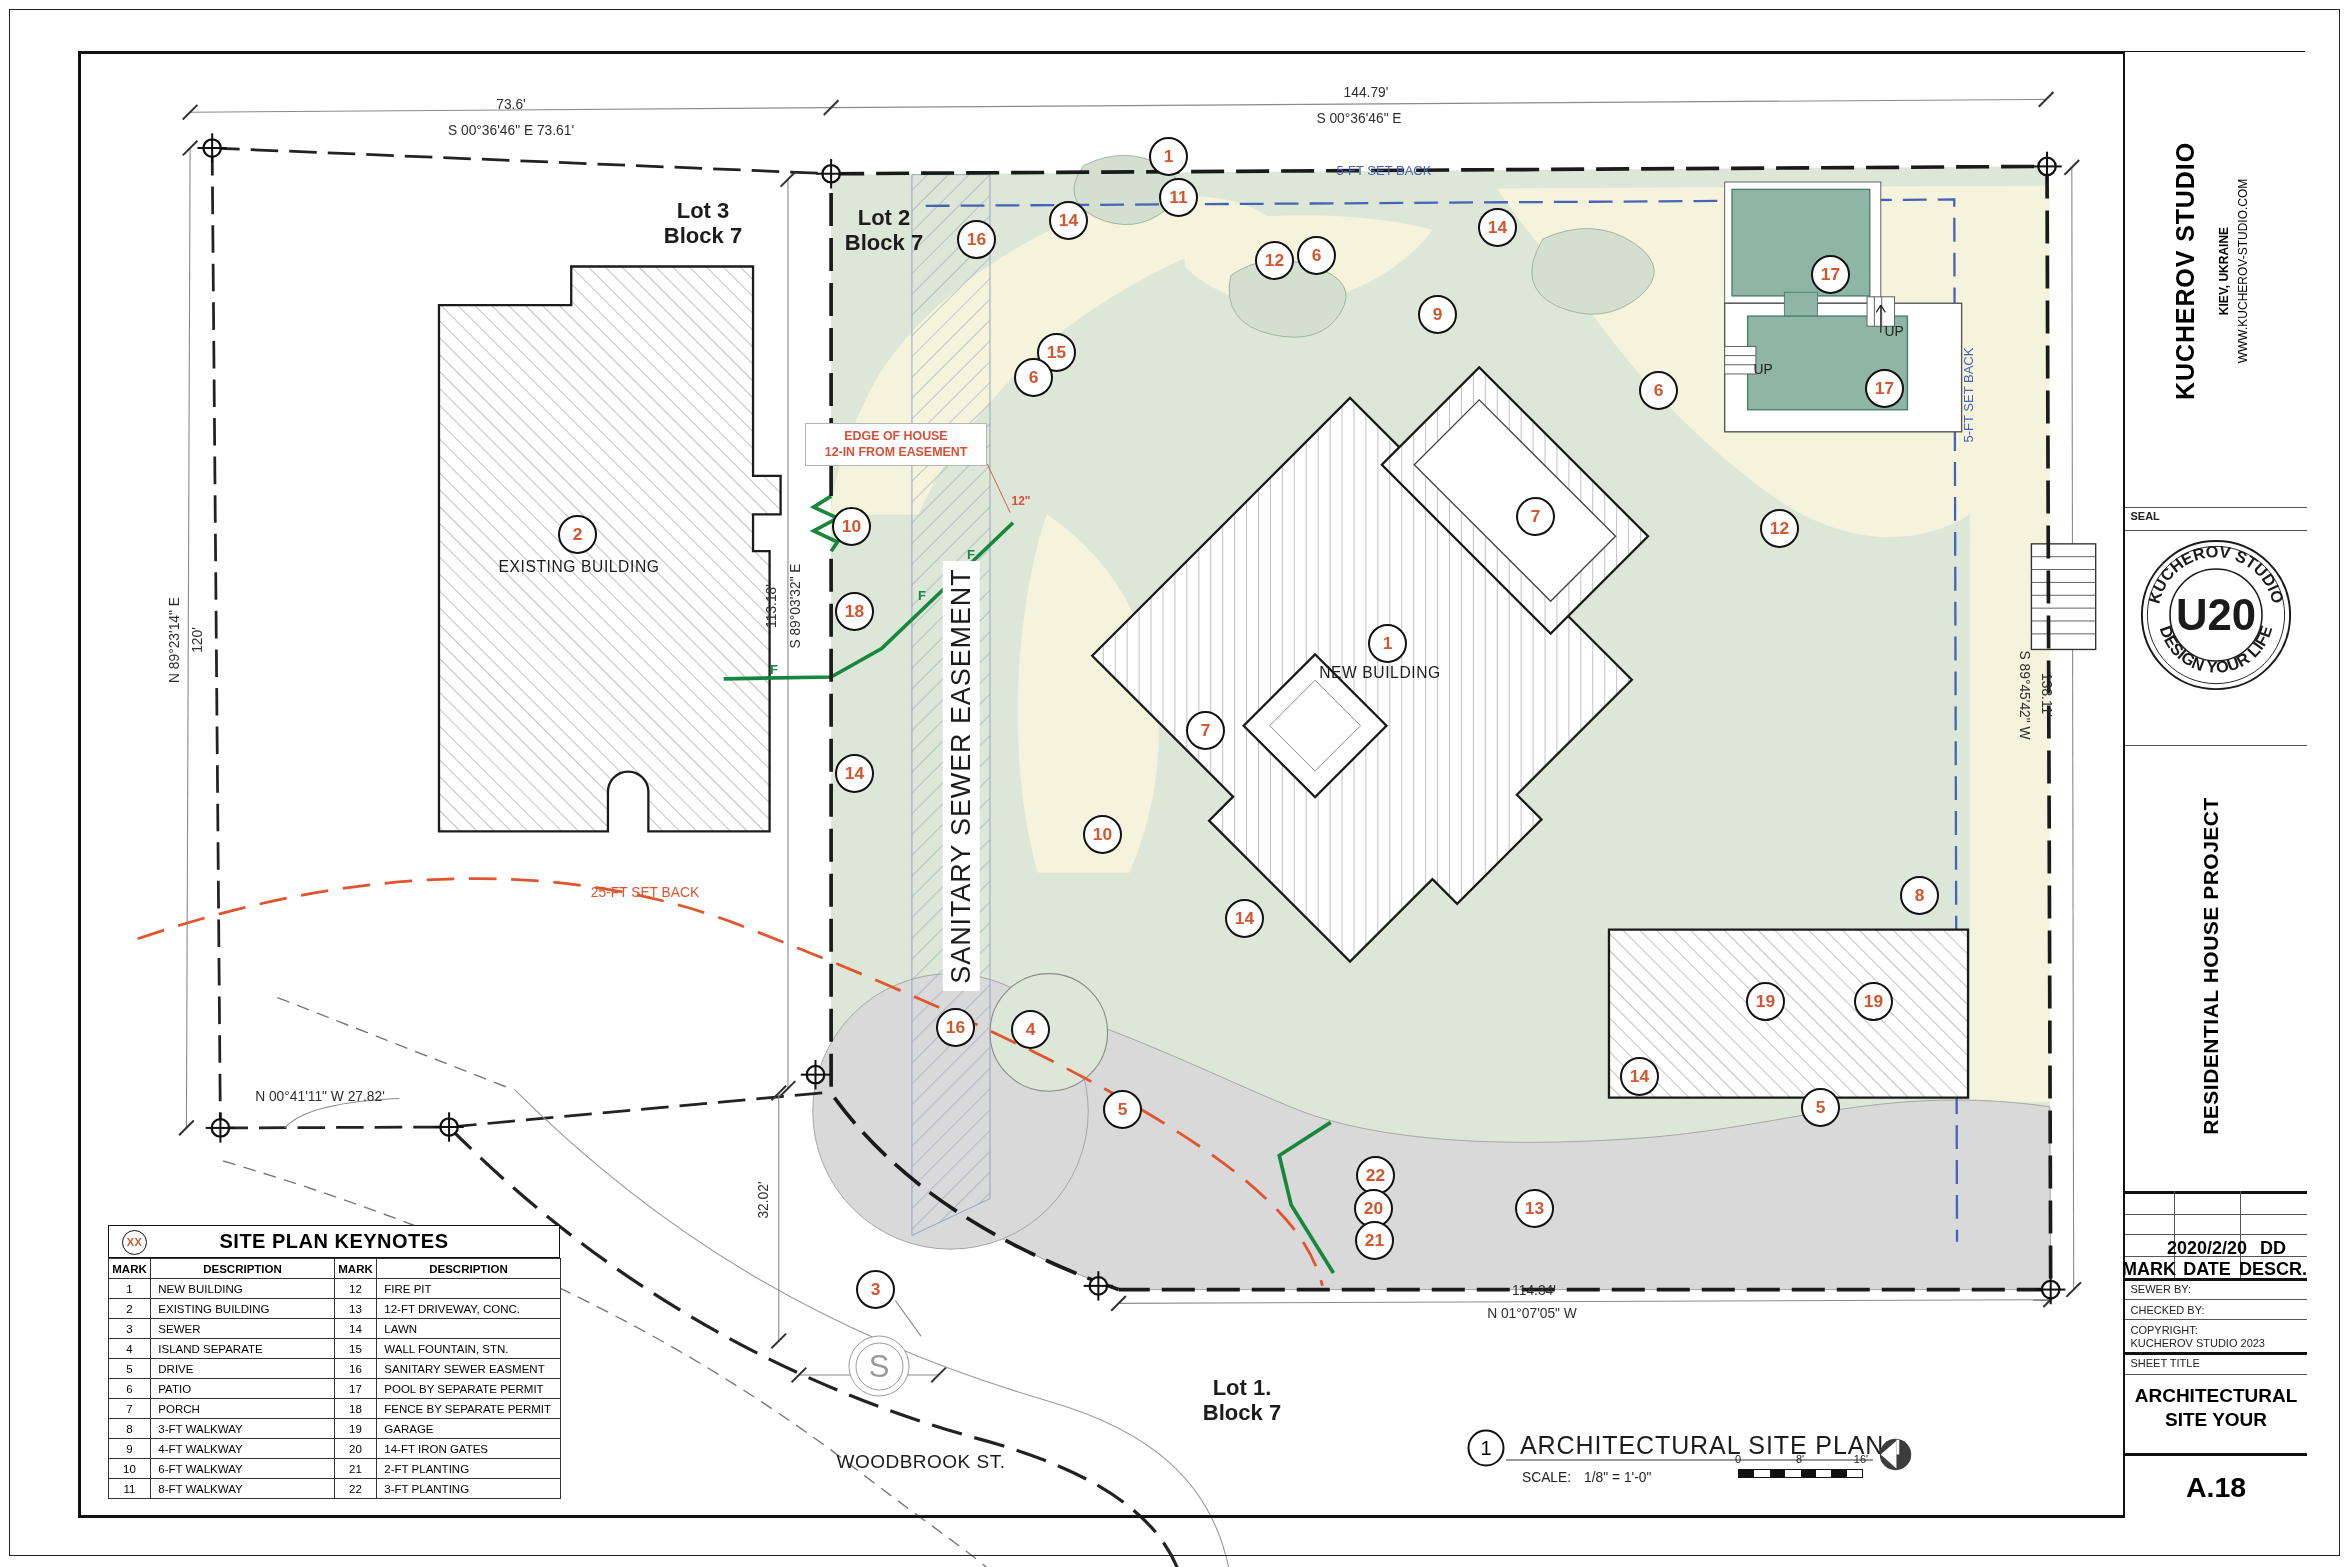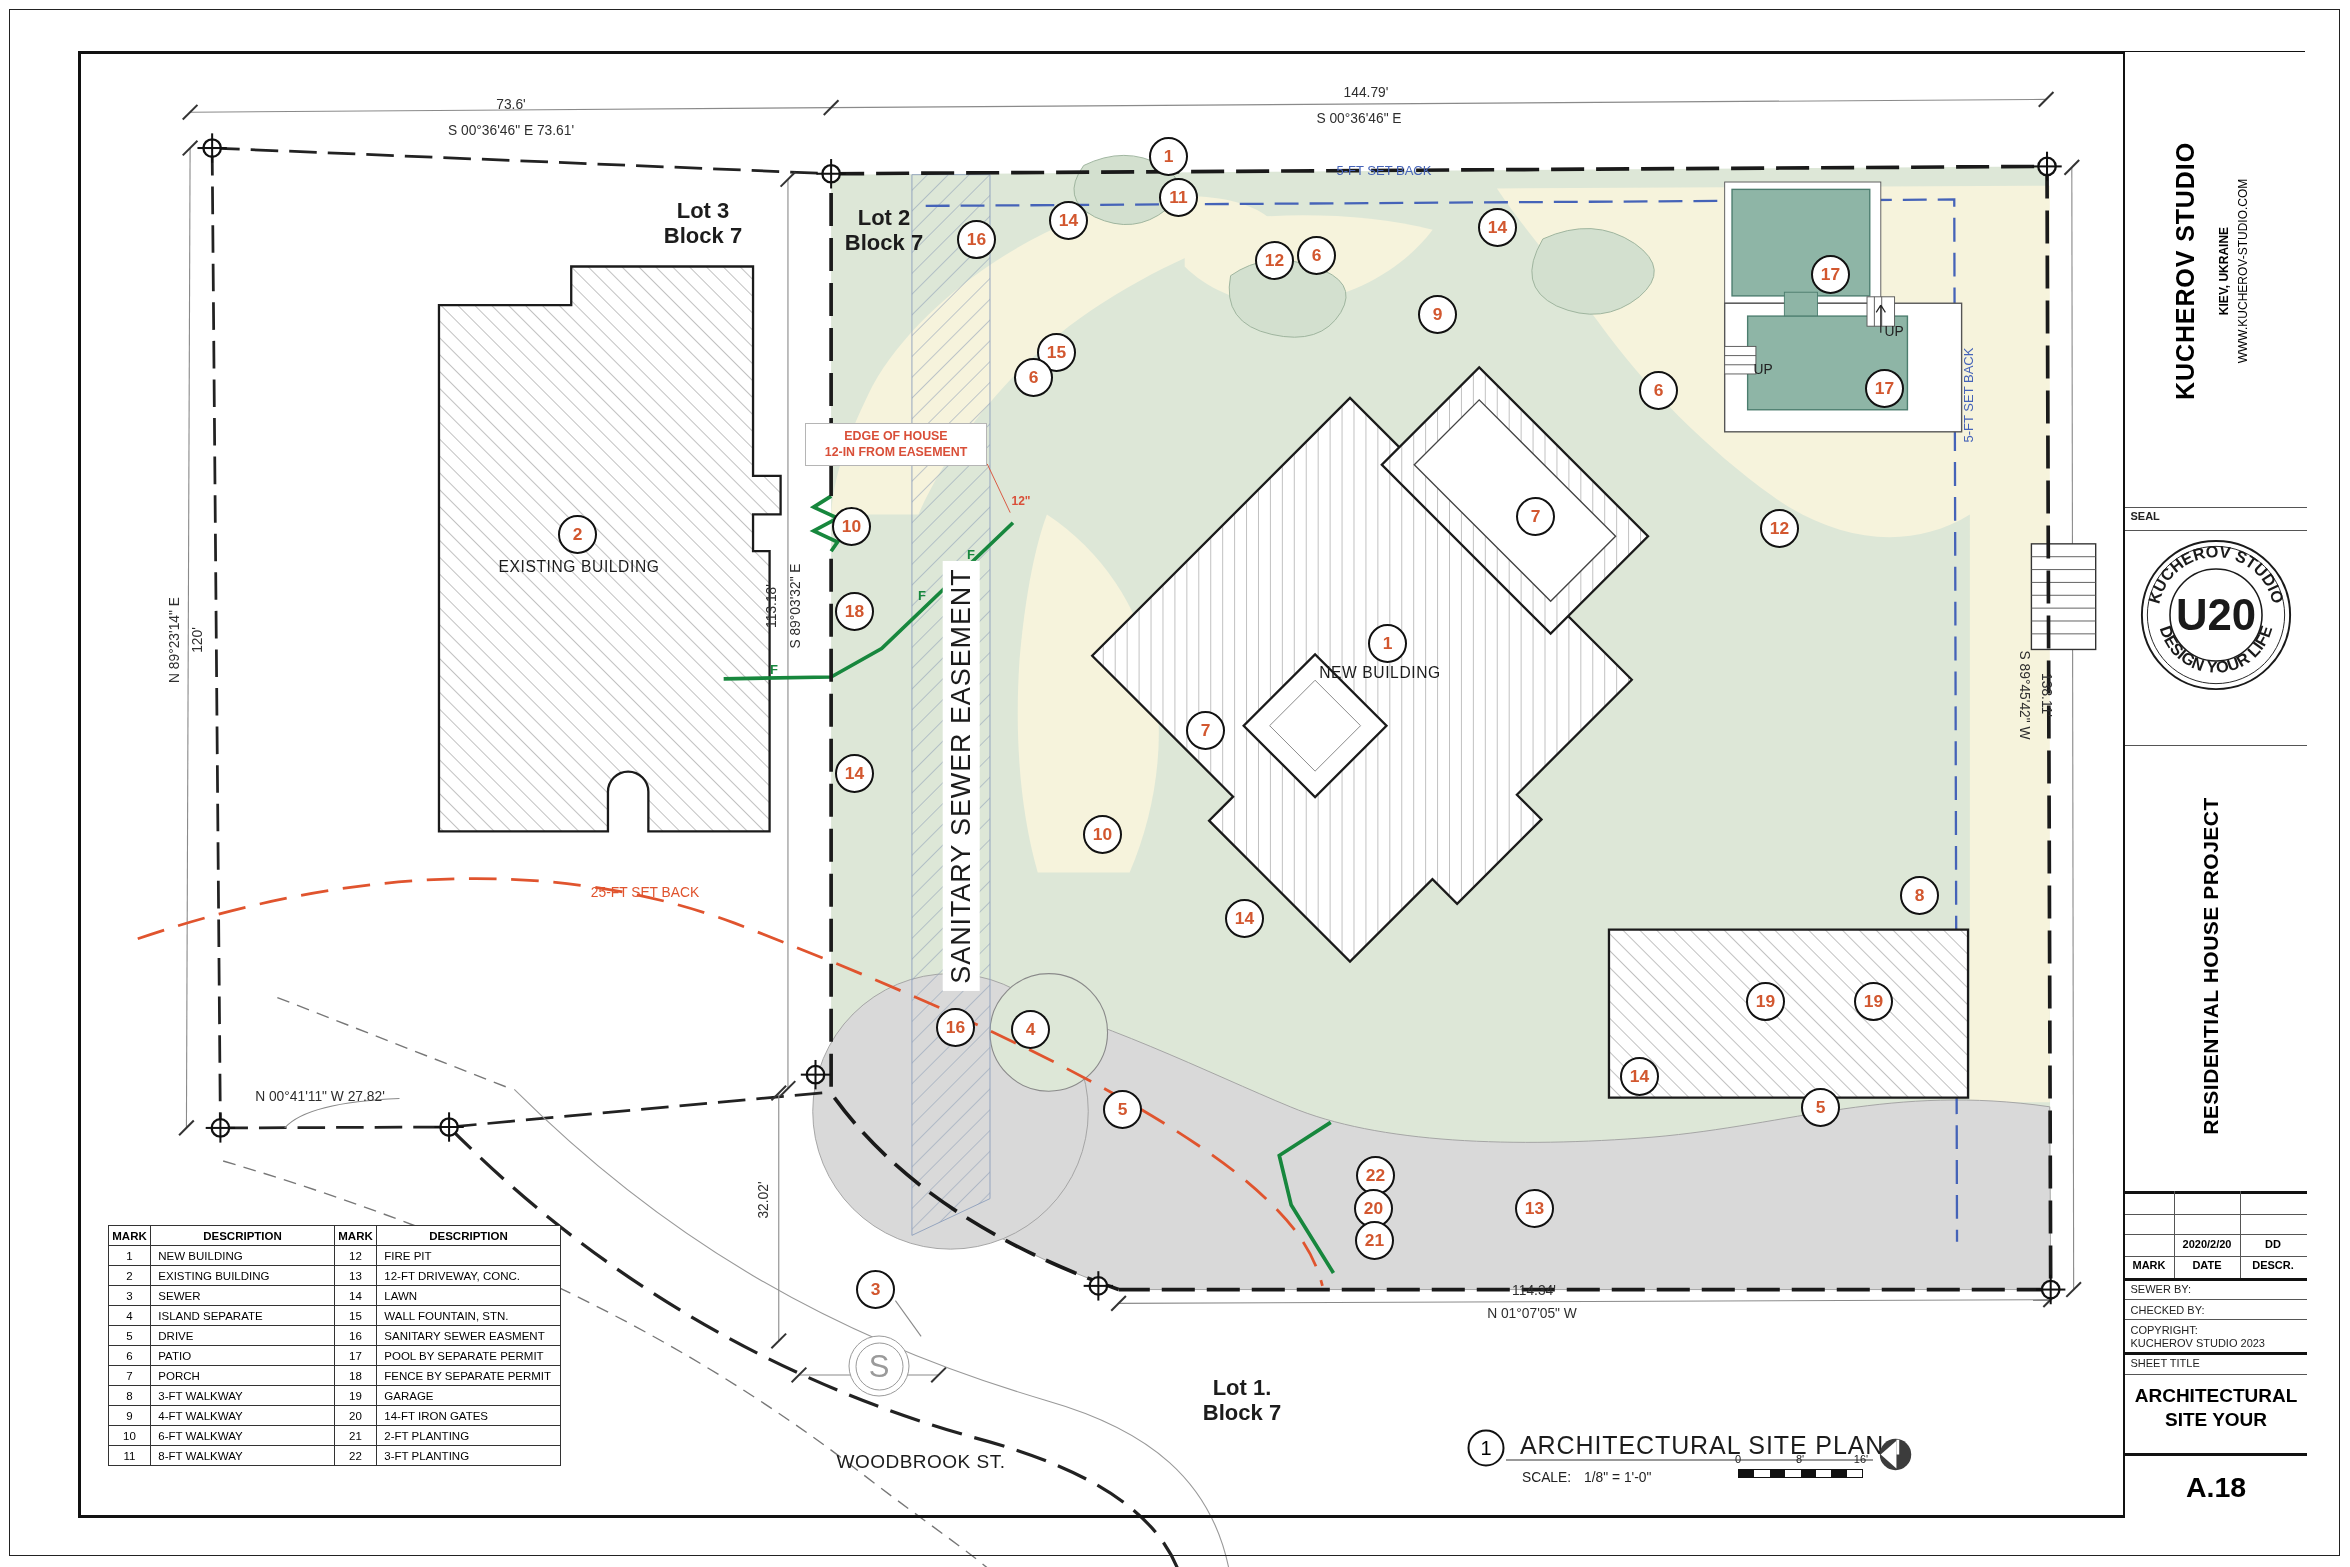--- a/index.html
+++ b/index.html
@@ -69,21 +69,21 @@
 
   
   .tb { position:absolute; left:2123px; top:52px; width:182px; height:1466px; background:#fff; border-left:2.8px solid #111; }
   .tb .line { position:absolute; left:0; width:182px; height:0.9px; background:#555; }
   .tb .thick { position:absolute; left:0; width:182px; height:2.8px; background:#111; }
   .tb .vtx { position:absolute; white-space:nowrap; }
   .tb-studio { font-size:25px; font-weight:bold; letter-spacing:0.9px; }
   .tb-city { font-size:12px; font-weight:bold; }
   .tb-site { font-size:12px; }
   .tb-small { position:absolute; font-size:11px; color:#222;text-align:center; }
-  .tb-cell { position:absolute; font-size:11px; font-weight:bold; transform:translate(-50%,0); }
+  .tb-cell { position:absolute; font-size:18px; font-weight:bold; transform:translate(-50%,0); }
   .tb-colline { position:absolute; width:0.9px; background:#555; }
   .tb-project { font-size:21px; font-weight:bold; letter-spacing:0.5px; }
   .tb-bigtitle { position:absolute; left:0; width:182px; text-align:center; font-size:19px; font-weight:bold; }
   .tb-num { position:absolute; left:0; width:182px; text-align:center; font-size:28.5px; font-weight:bold; }
 </style>
 </head>
 <body>
 
 <div class="sheet">
 
@@ -315,20 +315,24 @@
       <div class="bubble" style="left: 1122px; top: 1109px;">5</div>
       <div class="bubble" style="left: 1820px; top: 1107px;">5</div>
       <div class="bubble" style="left: 1375px; top: 1175px;">22</div>
       <div class="bubble" style="left: 1373px; top: 1208px;">20</div>
       <div class="bubble" style="left: 1374px; top: 1240px;">21</div>
       <div class="bubble" style="left: 1534px; top: 1208px;">13</div>
       <div class="bubble" style="left: 875px; top: 1289px;">3</div>
     </div>
 
   <div class="kn">
+    <div class="kn-title">
+      <span class="kn-bubble">XX</span>
+      <span>SITE PLAN KEYNOTES</span>
+    </div>
     <table>
       <thead>
         <tr>
           <th style="width:42px;">MARK</th>
           <th style="width:184px;">DESCRIPTION</th>
           <th style="width:42px;">MARK</th>
           <th style="width:184px;">DESCRIPTION</th>
         </tr>
       </thead>
       <tbody id="keynotes-body">

